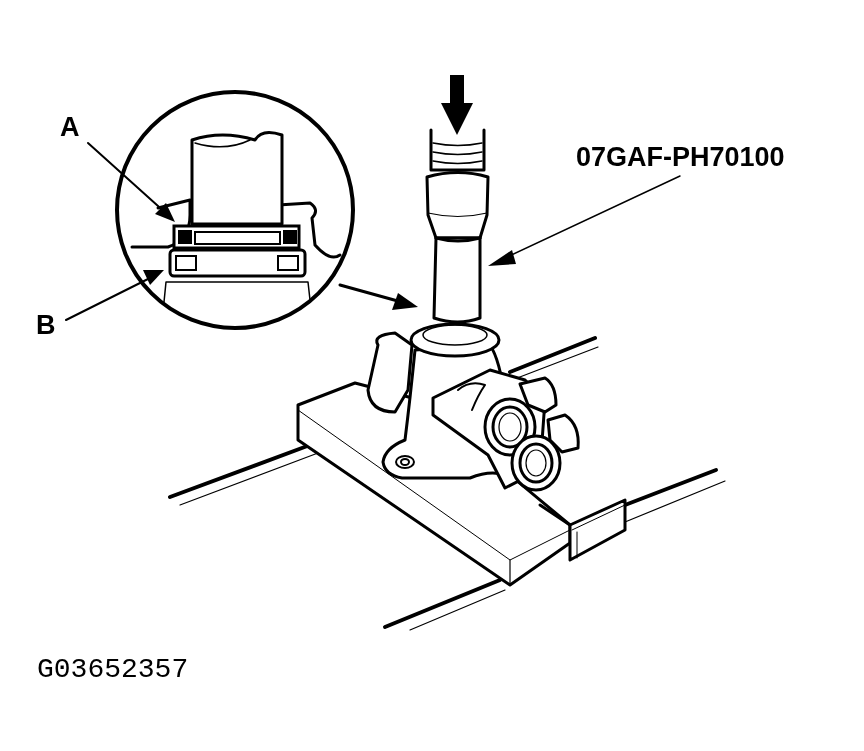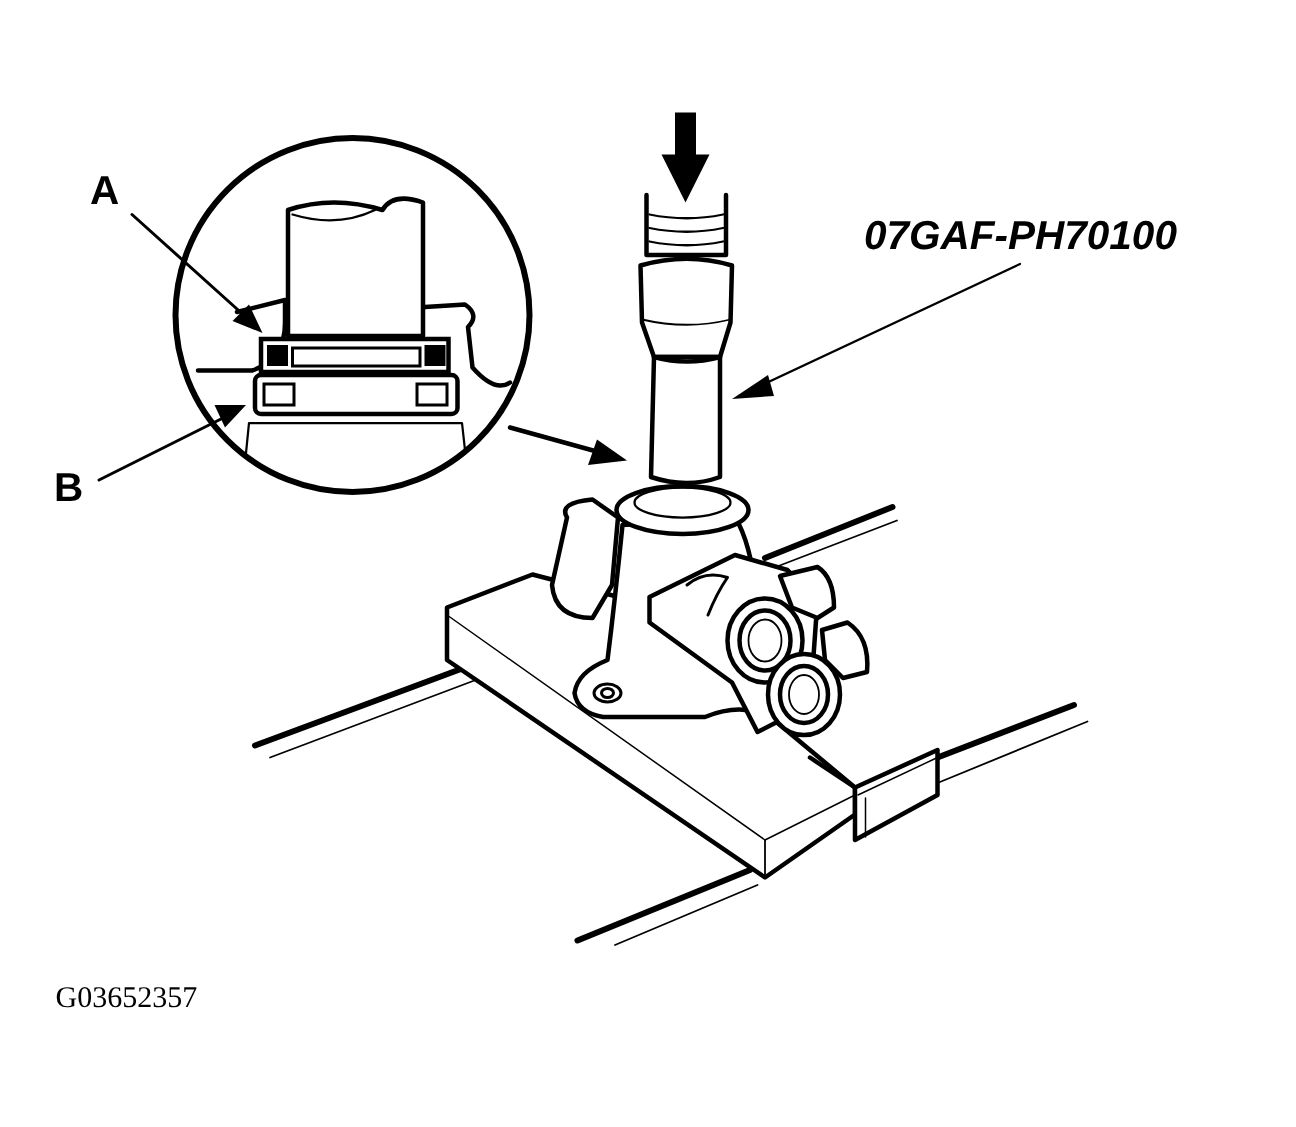--- a/index.html
+++ b/index.html
@@ -1,22 +1,22 @@
 <!DOCTYPE html>
 <html><head>
   <meta charset="utf-8">
   <style>
     html, body { margin: 0; padding: 0; background: #ffffff; }
     body { width: 864px; height: 751px; position: relative; overflow: hidden; font-family: "Liberation Sans", sans-serif; }
     #figure { position: absolute; left: 0; top: 0; width: 864px; height: 751px; }
     .label { position: absolute; font-family: "Liberation Sans", sans-serif; font-weight: bold; color: #000; line-height: 1; }
     #label-a { left: 60px; top: 114px; font-size: 27px; }
     #label-b { left: 36px; top: 312px; font-size: 27px; }
-    #label-tool { left: 576px; top: 144px; font-size: 27px; letter-spacing: 0px; font-style: italic; }
-    #label-code { position: absolute; left: 37px; top: 654px; font-size: 20px; font-weight: normal; color: #000; font-family: Liberation Serif, serif; }
+    #label-tool { left: 576px; top: 144px; font-size: 27px; letter-spacing: 0px; }
+    #label-code { position: absolute; left: 37px; top: 654px; font-size: 28px; font-weight: normal; color: #000; font-family: Liberation Mono, monospace; }
     svg .k { stroke: #000; fill: none; stroke-linecap: round; stroke-linejoin: round; }
     svg .w { fill: #fff; }
   </style>
 </head>
 <body>
 
 <div id="figure">
 <svg width="864" height="751" viewBox="0 0 864 751" xmlns="http://www.w3.org/2000/svg">
 
   <g>

